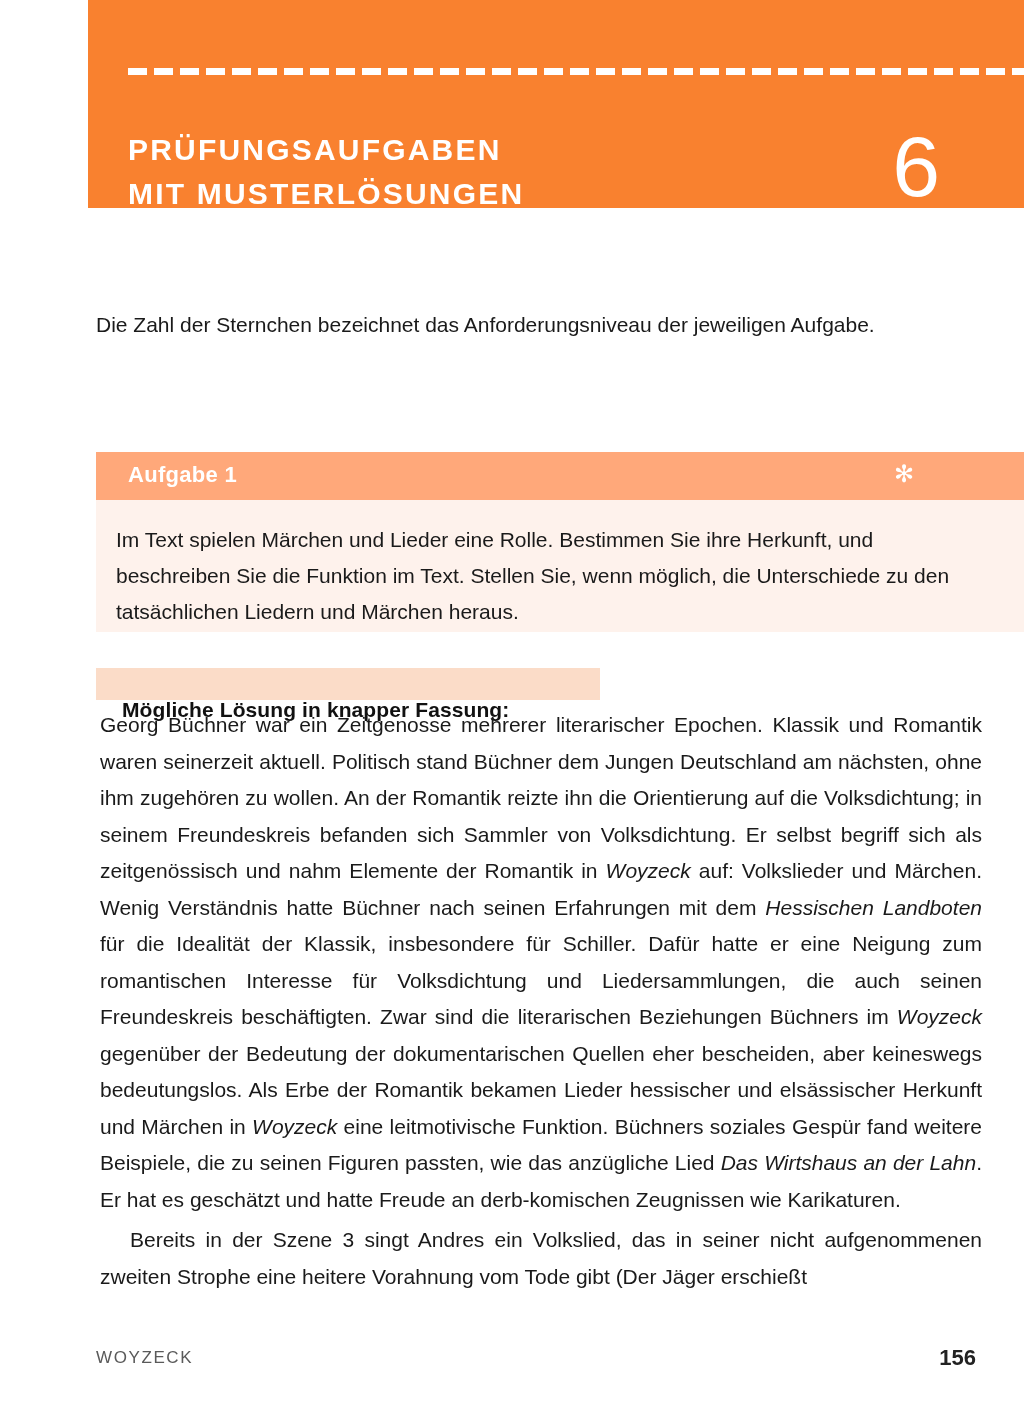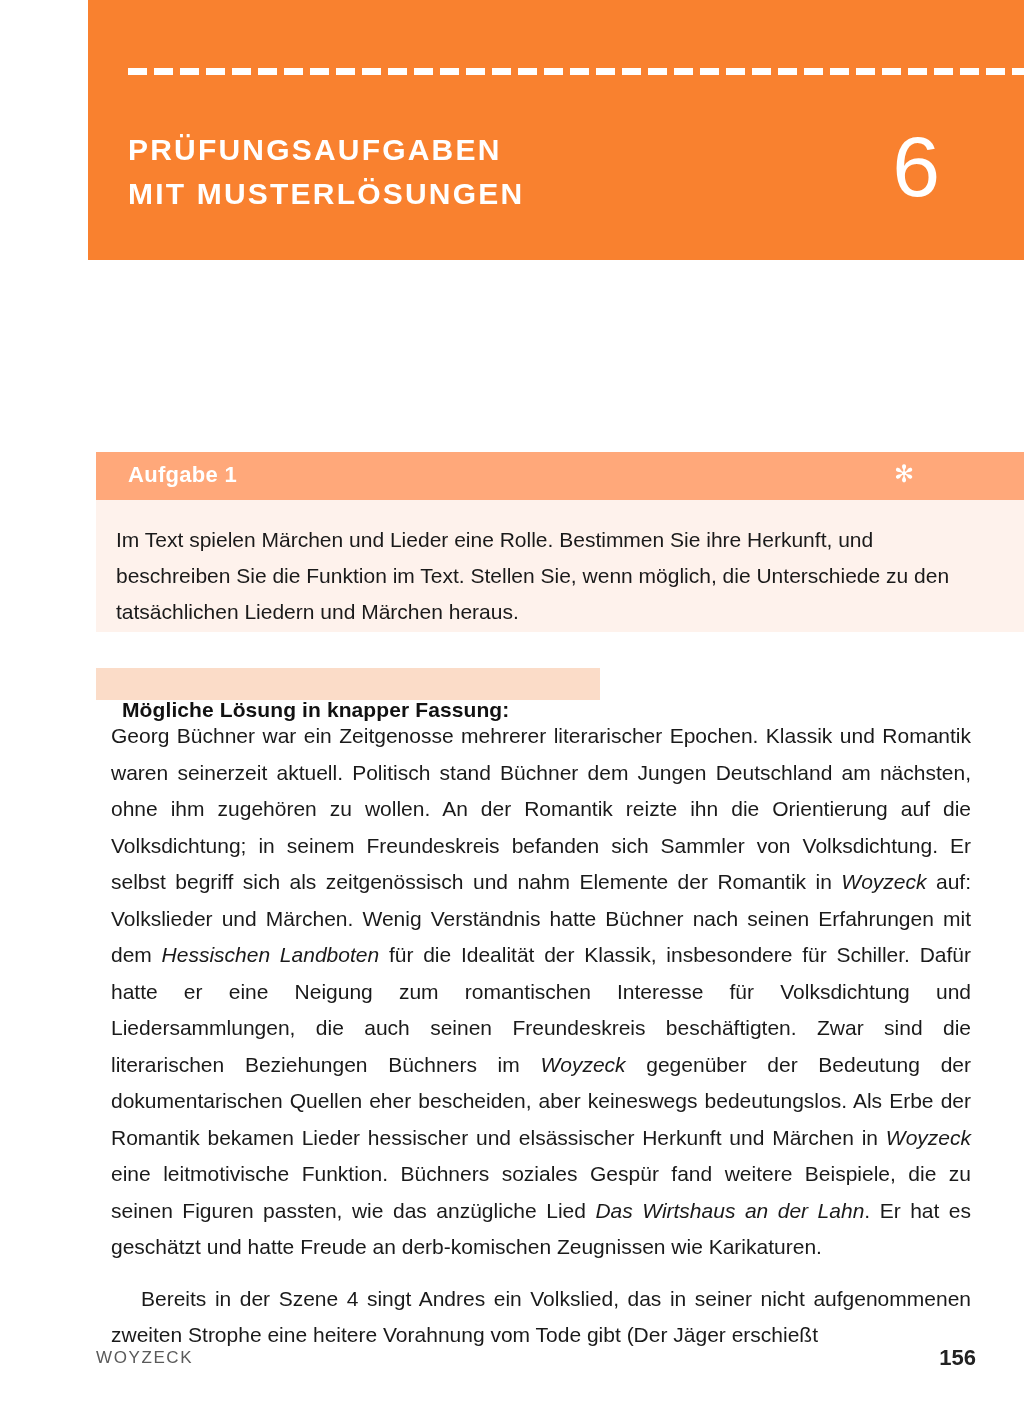--- a/index.html
+++ b/index.html
@@ -22,21 +22,21 @@
     inset: 0;
     background: #ffffff;
   }
 
   
   .chapter-header {
     position: absolute;
     left: 88px;
     top: 0;
     width: 936px;
-    height: 260px;
+    height: 208px;
     background: #F9812F;
     box-sizing: border-box;
   }
 
   .dashed-rule {
     position: absolute;
     left: 40px;
     top: 68px;
     right: 0px;
     height: 7px;
@@ -155,21 +155,21 @@
     left: 96px;
     top: 703px;
     width: 890px;
     font-size: 21px;
     line-height: 36.5px;
     color: #1a1a1a;
     text-align: justify;
     text-justify: inter-word;
   }
   .body-copy p {
-    margin: 15px;
+    margin: 4px;
   }
   .body-copy p.indent {
     text-indent: 30px;
   }
   .body-copy i {
     font-style: italic;
   }
 
   
   .footer {
@@ -202,37 +202,38 @@
 
 <div class="page">
 
   <div class="chapter-header">
     <div class="dashed-rule"></div>
     <div class="chapter-title">PRÜFUNGSAUFGABEN
 MIT MUSTERLÖSUNGEN</div>
     <div class="chapter-number">6</div>
   </div>
 
+  <div class="intro">Die Zahl der Sternchen bezeichnet das Anforderungsniveau der jeweiligen Aufgabe.</div>
 
   <div class="exercise-bar">
     <span class="label">Aufgabe 1</span>
     <span class="stars">✻</span>
   </div>
 
   <div class="task-box">
     <div class="task-text">Im Text spielen Märchen und Lieder eine Rolle. Bestimmen Sie ihre Herkunft, und beschreiben Sie die Funktion im Text. Stellen Sie, wenn möglich, die Unterschiede zu den tatsächlichen Liedern und Märchen heraus.</div>
   </div>
 
   <div class="solution-heading-wrap">
     <span class="solution-heading">Mögliche Lösung in knapper Fassung:</span>
   </div>
 
   <div class="body-copy">
     <p><span>Georg Büchner war ein Zeitgenosse mehrerer literarischer Epochen. Klassik und Romantik waren seinerzeit aktuell. Politisch stand Büchner dem Jungen Deutschland am nächsten, ohne ihm zugehören zu wollen. An der Romantik reizte ihn die Orientierung auf die Volksdichtung; in seinem Freundeskreis befanden sich Sammler von Volksdichtung. Er selbst begriff sich als zeitgenössisch und nahm Elemente der Romantik in </span><i>Woyzeck</i><span> auf: Volkslieder und Märchen. Wenig Verständnis hatte Büchner nach seinen Erfahrungen mit dem </span><i>Hessischen Landboten</i><span> für die Idealität der Klassik, insbesondere für Schiller. Dafür hatte er eine Neigung zum romantischen Interesse für Volksdichtung und Liedersammlungen, die auch seinen Freundeskreis beschäftigten. Zwar sind die literarischen Beziehungen Büchners im </span><i>Woyzeck</i><span> gegenüber der Bedeutung der dokumentarischen Quellen eher bescheiden, aber keineswegs bedeutungslos. Als Erbe der Romantik bekamen Lieder hessischer und elsässischer Herkunft und Märchen in </span><i>Woyzeck</i><span> eine leitmotivische Funktion. Büchners soziales Gespür fand weitere Beispiele, die zu seinen Figuren passten, wie das anzügliche Lied </span><i>Das Wirtshaus an der Lahn</i><span>. Er hat es geschätzt und hatte Freude an derb-komischen Zeugnissen wie Karikaturen.</span></p>
-    <p class="indent">Bereits in der Szene 4 singt Andres ein Volkslied, das in seiner nicht aufgenommenen zweiten Strophe eine heitere Vorahnung vom Tode gibt (Der Jäger erschießt</p>
+    <p class="indent">Bereits in der Szene 3 singt Andres ein Volkslied, das in seiner nicht aufgenommenen zweiten Strophe eine heitere Vorahnung vom Tode gibt (Der Jäger erschießt</p>
   </div>
 
   <div class="footer">
     <span class="book-title">WOYZECK</span>
     <span class="page-number">156</span>
   </div>
 
 </div>
 
 </body></html>

